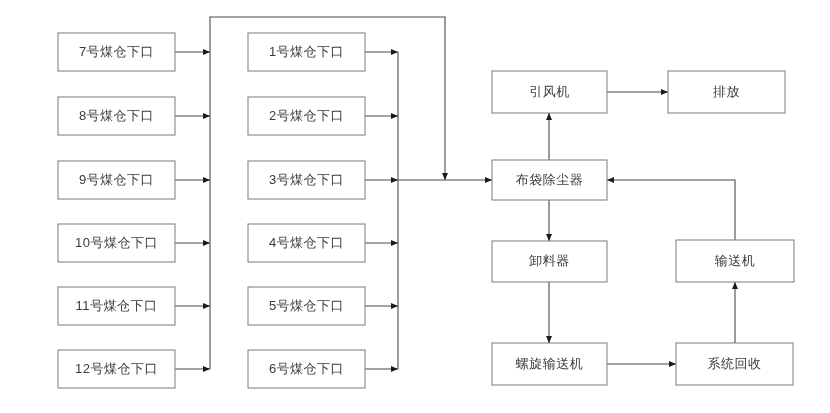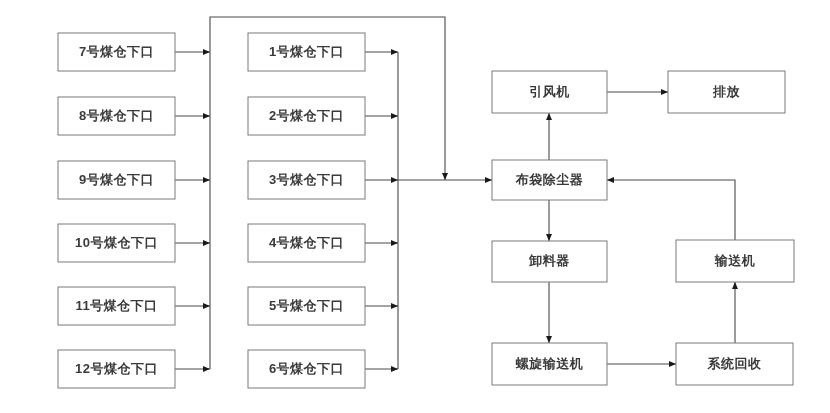--- a/index.html
+++ b/index.html
@@ -11,21 +11,20 @@
     width: 830px;
     height: 413px;
     font-family: "Liberation Sans", "DejaVu Sans", sans-serif;
     overflow: hidden;
   }
   #diagram-root {
     position: relative;
     width: 792px;
     height: 413px;
     background: #ffffff;
-    font-weight: bold;
   }
   svg.flow {
     position: absolute;
     top: 0;
     left: 0;
     width: 830px;
     height: 413px;
   }
   .node-rect {
     fill: #ffffff;

